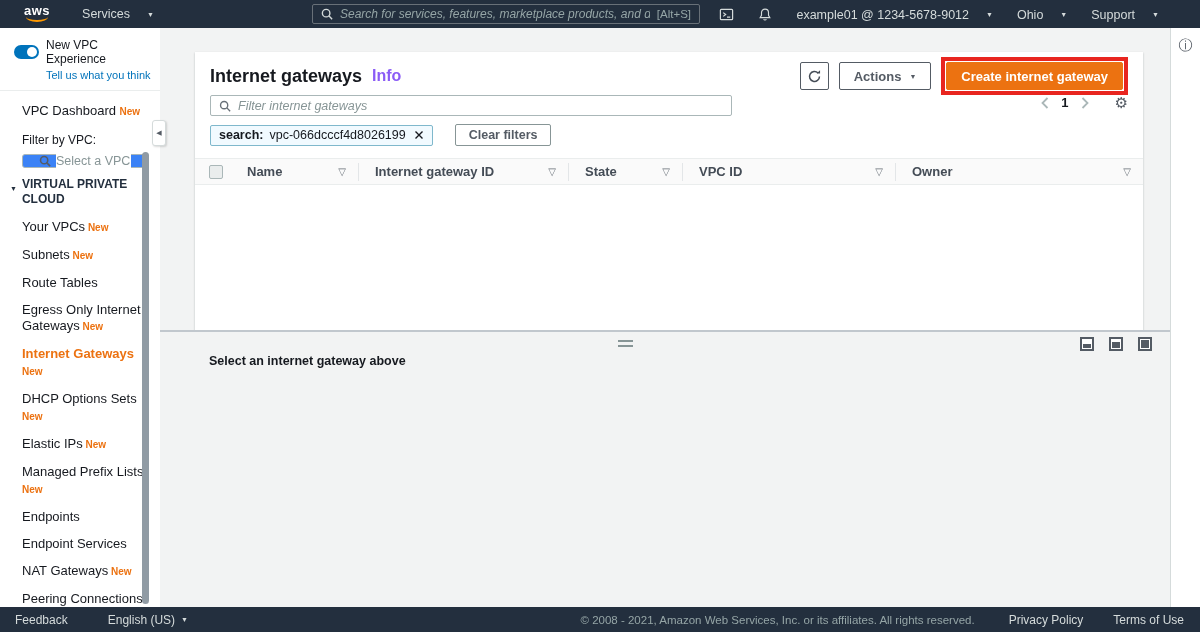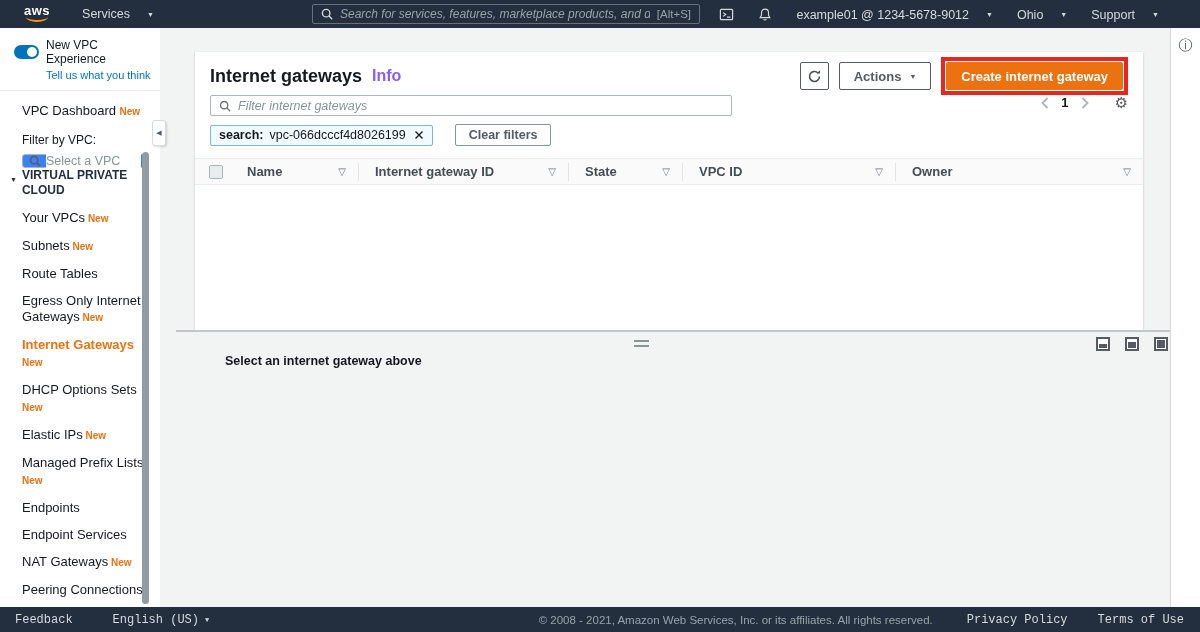--- a/index.html
+++ b/index.html
@@ -27,24 +27,24 @@
   .experience { padding:10px 0 0 14px; }
   .exp-row { display:flex; align-items:center; gap:7px; }
   .toggle { width:25px; height:14px; border-radius:8px; background:#0073bb; position:relative; cursor:pointer; flex:none; }
   .toggle-knob { position:absolute; right:2px; top:2px; width:10px; height:10px; background:#fff; border-radius:50%; }
   .exp-label { font-size:12px; color:#16191f; }
   .exp-link { margin:3px 0 0 32px; font-size:11px; color:#0073bb; cursor:pointer; }
   .side-divider { border-top:1px solid #eaeded; margin-top:9px; }
   .side-body { padding:12px 10px 0 22px; }
   .dash-item { font-size:13px; color:#16191f; cursor:pointer; }
   .filter-label { margin-top:15px; font-size:12px; color:#16191f; }
-  .vpc-select { margin-top:7px; width:126px; height:14px; border:1px solid #aab7b8; border-radius:3px; background:#3b82f6; display:flex; align-items:center; padding:0 6px; gap:5px; }
+  .vpc-select { margin-top:7px; width:126px; height:14px; border:1px solid #aab7b8; border-radius:3px; background:#3b82f6; display:flex; align-items:center; padding:0 16px; gap:5px; }
   .vpc-select input { flex:1; border:none; outline:none; font-size:12.5px; color:#545b64; min-width:0; font-family:inherit; }
   .vpc-select input::placeholder { color:#879596; }
-  .nav-section-title { margin:0 0 12px -12px; font-size:12px; font-weight:bold; color:#232f3e; display:flex; gap:5px; cursor:pointer; line-height:15px; width:136px; }
+  .nav-section-title { margin:9px 0 12px -12px; font-size:12px; font-weight:bold; color:#232f3e; display:flex; gap:5px; cursor:pointer; line-height:15px; width:136px; }
   .nav-section-title .s-caret { font-size:7px; margin-top:4px; color:#232f3e; flex:none; }
   .nav-item { display:block; margin-bottom:11px; font-size:13px; color:#16191f; line-height:16px; cursor:pointer; text-decoration:none; width:124px; }
   .nav-item.active { color:#ec7211; font-weight:bold; }
   .new-badge { color:#ec7211; font-size:10px; font-weight:bold; }
   .side-scrollbar { position:absolute; top:124px; left:142px; width:7px; height:452px; border-radius:4px; background:#909ba4; cursor:pointer; }
   .collapse-tab { position:absolute; top:120px; left:152px; width:14px; height:26px; background:#fff; border:1px solid #d5dbdb; border-radius:3px; box-shadow:1px 1px 2px rgba(0,0,0,.15); display:flex; align-items:center; justify-content:center; z-index:11; cursor:pointer; }
   .collapse-tab span { font-size:7px; color:#545b64; }
 
   
   .main { position:absolute; top:28px; left:160px; width:1010px; height:579px; background:#f2f3f3; }
@@ -77,37 +77,37 @@
   .table-head { margin-top:12px; height:27px; background:#fafafa; border-top:1px solid #eaeded; border-bottom:1px solid #eaeded; display:flex; align-items:center; }
   .cb-cell { width:36px; display:flex; align-items:center; padding-left:14px; flex:none; }
   .checkbox { width:14px; height:14px; border:1px solid #aab7b8; background:#eaeded; border-radius:2px; cursor:pointer; }
   .th { display:flex; align-items:center; height:18px; padding:0 12px 0 16px; border-right:1px solid #e3e6e8; flex:none; }
   .th:last-child { border-right:none; flex:1; }
   .th-label { font-size:13px; font-weight:bold; color:#444c56; }
   .th-filter { margin-left:auto; font-size:10px; color:#687078; cursor:pointer; }
   .empty-row { text-align:center; margin-top:9px; font-size:13px; color:#687078; }
 
   
-  .bottom-panel { position:absolute; top:302px; left:16px; width:1010px; height:262px; border-top:2px solid #c1c7cd; background:#f2f3f3; }
+  .bottom-panel { position:absolute; top:302px; left:0; width:1010px; height:262px; border-top:2px solid #c1c7cd; background:#f2f3f3; }
   .drag-handle { position:absolute; top:8px; left:458px; width:15px; height:7px; border-top:2px solid #879596; border-bottom:2px solid #879596; cursor:row-resize; }
   .panel-icons { position:absolute; top:5px; right:18px; display:flex; gap:15px; }
   .p-icon { width:14px; height:14px; border:2px solid #545b64; background:#fff; position:relative; cursor:pointer; }
   .p-icon .fill { position:absolute; background:#545b64; }
   .p-icon.pos-bottom .fill { left:1px; right:1px; bottom:1px; height:4px; }
   .p-icon.pos-half .fill { left:1px; right:1px; bottom:1px; height:6px; }
   .p-icon.pos-full .fill { left:1px; right:1px; top:1px; bottom:1px; }
   .panel-msg { position:absolute; top:22px; left:49px; font-size:12.5px; font-weight:bold; color:#16191f; }
 
   
   .help-strip { position:absolute; top:28px; left:1170px; width:30px; height:579px; background:#fff; border-left:1px solid #d5dbdb; }
   .help-info { margin-top:9px; text-align:center; font-size:14px; color:#545b64; cursor:pointer; }
 
   
   .footer { position:absolute; left:0; top:607px; width:1200px; height:25px; background:#232f3e; display:flex; align-items:center; z-index:30; }
-  .f-link { color:#d5dbdb; font-size:12px; cursor:pointer; display:flex; align-items:center; gap:6px; white-space:nowrap;font-family:Liberation Mono, monospace; }
+  .f-link { color:#d5dbdb; font-size:12px; cursor:pointer; display:flex; align-items:center; gap:6px; white-space:nowrap; }
   .f-feedback { margin-left:15px; }
   .f-lang { margin-left:40px; }
   .f-copy { margin-left:auto; color:#95a5a6; font-size:11.5px; white-space:nowrap; }
   .f-privacy { margin-left:34px; }
   .f-terms { margin-left:30px; margin-right:16px; }
 </style>
 </head>
 <body>
 
 <header class="topnav">

